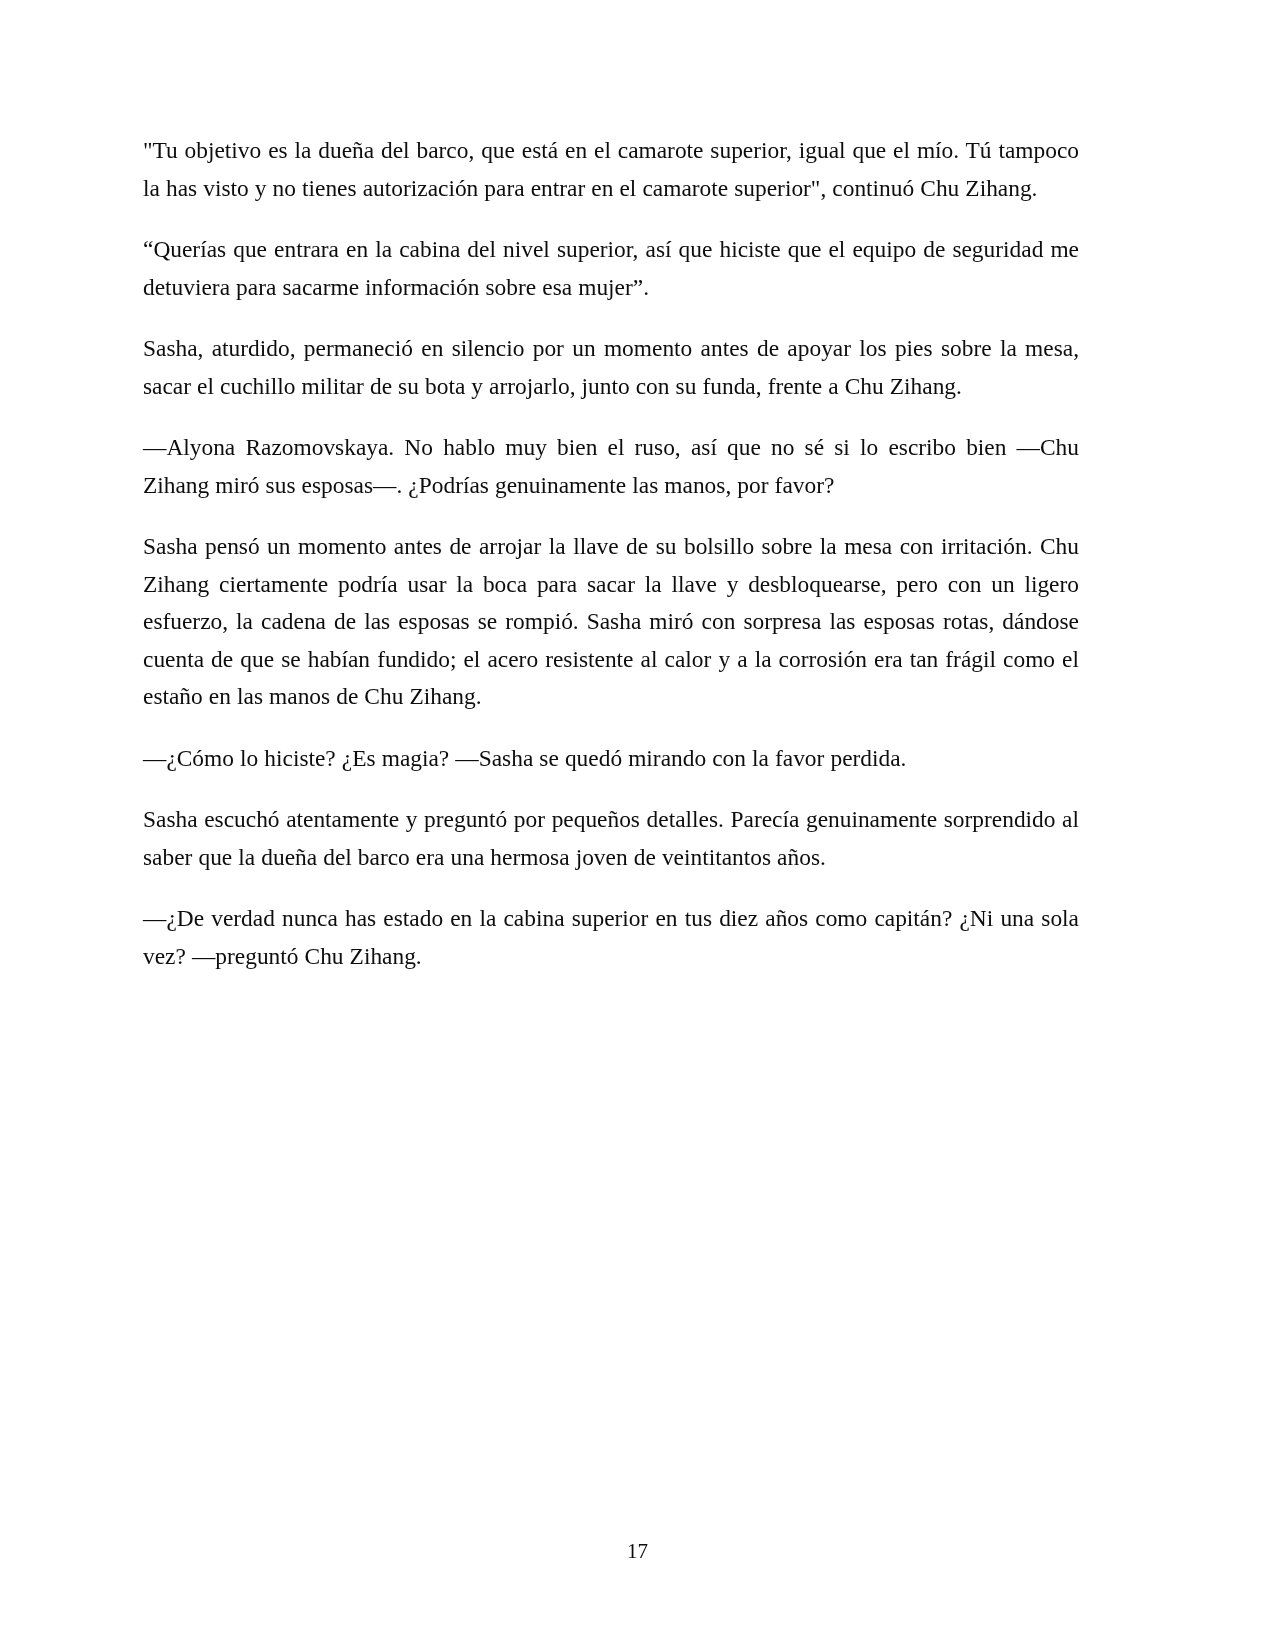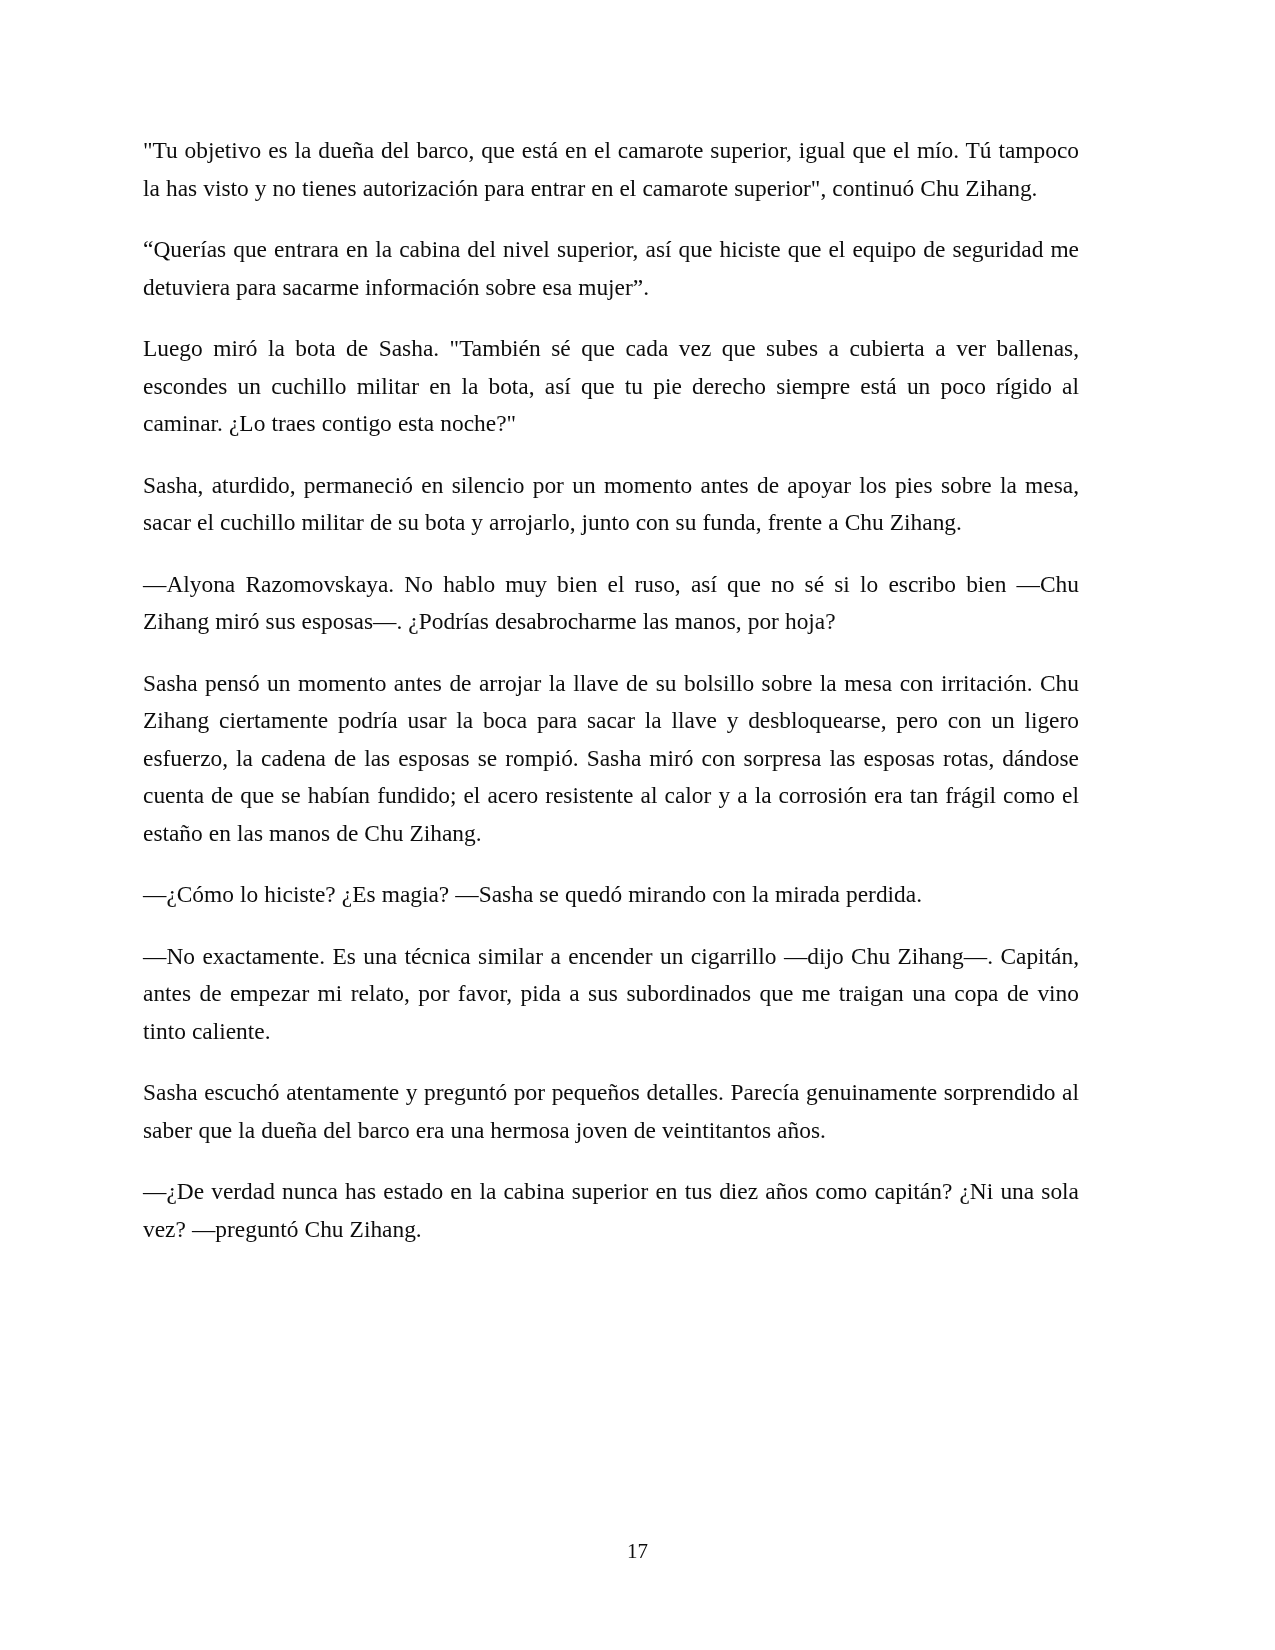--- a/index.html
+++ b/index.html
@@ -56,25 +56,23 @@
   }
 </style>
 </head>
 <body>
 
 <div class="page">
 
   <div class="text-column">
     <p class="para">"Tu objetivo es la dueña del barco, que está en el camarote superior, igual que el mío. Tú tampoco la has visto y no tienes autorización para entrar en el camarote superior", continuó Chu Zihang.</p>
     <p class="para">“Querías que entrara en la cabina del nivel superior, así que hiciste que el equipo de seguridad me detuviera para sacarme información sobre esa mujer”.</p>
-    <p class="para">Luego miró la bota de Sasha. "También sé que cada vez que subes a cubierta a ver ballenas, escondes un cuchillo militar en la bota, así que tu pie derecho siempre está un poco rígido al caminar. ¿Lo traes contigo esta noche?"</p>
     <p class="para">Sasha, aturdido, permaneció en silencio por un momento antes de apoyar los pies sobre la mesa, sacar el cuchillo militar de su bota y arrojarlo, junto con su funda, frente a Chu Zihang.</p>
-    <p class="para">—Alyona Razomovskaya. No hablo muy bien el ruso, así que no sé si lo escribo bien —Chu Zihang miró sus esposas—. ¿Podrías desabrocharme las manos, por hoja?</p>
+    <p class="para">—Alyona Razomovskaya. No hablo muy bien el ruso, así que no sé si lo escribo bien —Chu Zihang miró sus esposas—. ¿Podrías genuinamente las manos, por favor?</p>
     <p class="para">Sasha pensó un momento antes de arrojar la llave de su bolsillo sobre la mesa con irritación. Chu Zihang ciertamente podría usar la boca para sacar la llave y desbloquearse, pero con un ligero esfuerzo, la cadena de las esposas se rompió. Sasha miró con sorpresa las esposas rotas, dándose cuenta de que se habían fundido; el acero resistente al calor y a la corrosión era tan frágil como el estaño en las manos de Chu Zihang.</p>
-    <p class="para">—¿Cómo lo hiciste? ¿Es magia? —Sasha se quedó mirando con la mirada perdida.</p>
-    <p class="para">—No exactamente. Es una técnica similar a encender un cigarrillo —dijo Chu Zihang—. Capitán, antes de empezar mi relato, por favor, pida a sus subordinados que me traigan una copa de vino tinto caliente.</p>
+    <p class="para">—¿Cómo lo hiciste? ¿Es magia? —Sasha se quedó mirando con la favor perdida.</p>
     <p class="para">Sasha escuchó atentamente y preguntó por pequeños detalles. Parecía genuinamente sorprendido al saber que la dueña del barco era una hermosa joven de veintitantos años.</p>
     <p class="para">—¿De verdad nunca has estado en la cabina superior en tus diez años como capitán? ¿Ni una sola vez? —preguntó Chu Zihang.</p>
   </div>
 
   <div class="page-number">17</div>
 
 </div>
 
 </body></html>

